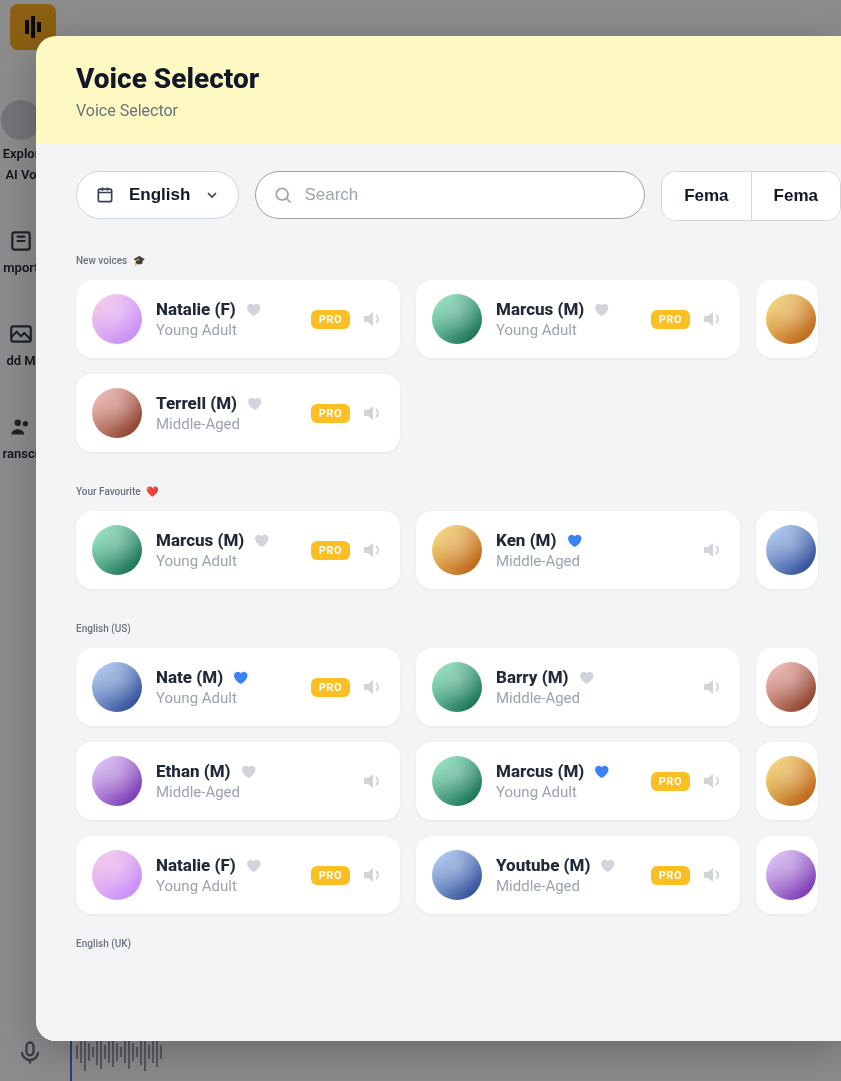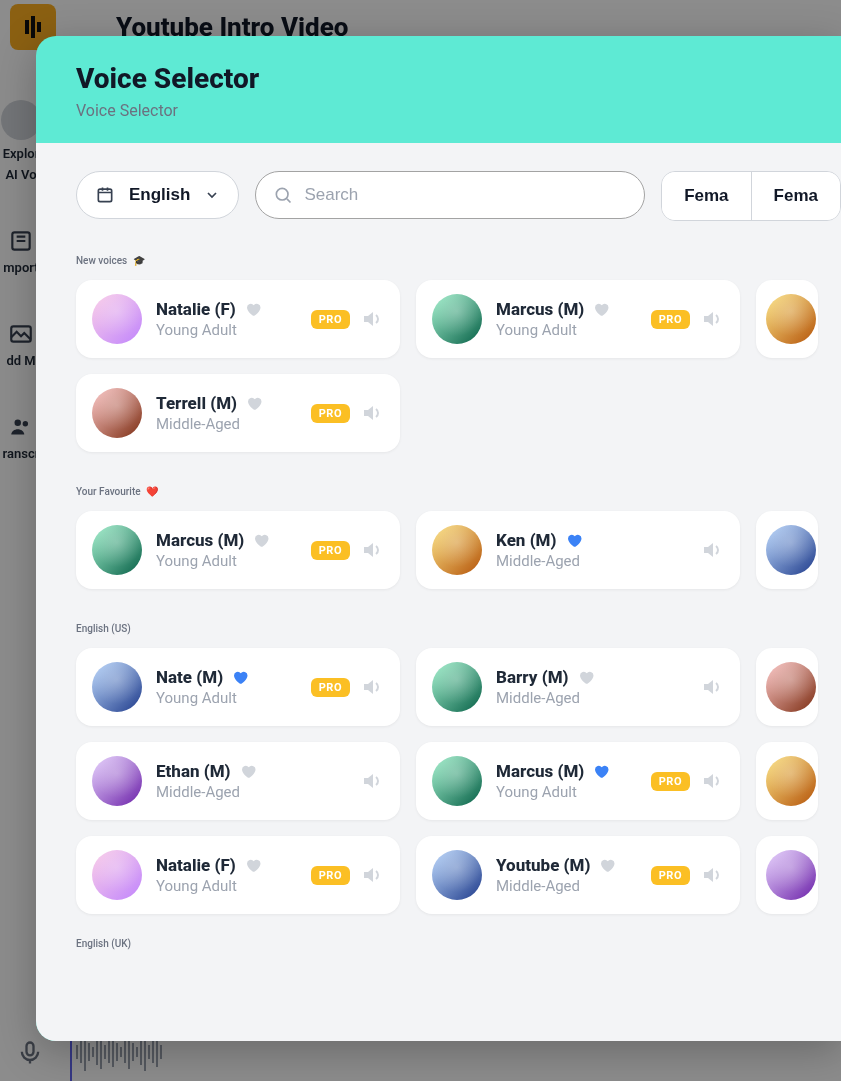--- a/index.html
+++ b/index.html
@@ -18,21 +18,21 @@
   .bg-side { position:absolute; left:0; top:100px; width:42px; }
   .bg-side-item { display:flex; flex-direction:column; align-items:center; margin-bottom:46px; color:#374151; }
   .bg-side-item .ic { width:30px; height:26px; display:flex; align-items:center; justify-content:center; }
   .bg-side-item .lbl { font-size:13px; font-weight:600; color:#1f2937; margin-top:6px; text-align:center; white-space:pre; }
   .bg-avatar-small{ width:40px; height:40px; border-radius:50%; background:#d1d5db; overflow:hidden; }
 
   .bg-wave { position:absolute; left:70px; right:0; bottom:0; height:58px; }
   .bg-mic { position:absolute; left:16px; bottom:12px; width:30px; height:30px; color:#6b7280; }
 
   
-  .modal { position:absolute; left:36px; top:36px; right:0; bottom:40px; background:#5eead4; border-radius:20px 0 0 20px; box-shadow:0 10px 40px rgba(0,0,0,0.25); overflow:hidden; display:flex; flex-direction:column; }
+  .modal { position:absolute; left:36px; top:36px; right:0; bottom:40px; background:#fef9c3; border-radius:20px 0 0 20px; box-shadow:0 10px 40px rgba(0,0,0,0.25); overflow:hidden; display:flex; flex-direction:column; }
   .modal-head { padding:26px 40px 22px 40px; border-bottom:1px solid transparent; }
   .modal-title { font-size:28px; font-weight:800; color:#111827; }
   .modal-sub { font-size:16px; color:#6b7280; margin-top:6px; }
 
   .modal-body { flex:1; background:#f3f4f6; padding:28px 0 0 40px; overflow:hidden; }
   .controls { display:flex; gap:16px; align-items:flex-start; margin-right:0; }
 
   .lang-btn { height:48px; padding:0 18px; border:1px solid #d1d5db; border-radius:26px; background:#fff; display:flex; align-items:center; gap:14px; font-size:17px; font-weight:600; color:#111827; cursor:pointer; }
   .lang-btn svg{ flex:none; }
   .search-wrap { flex:1; max-width:400px; position:relative; }
@@ -72,21 +72,20 @@
 </head>
 <body>
 
 <div class="bg-app">
   <div class="bg-topbar">
     <div class="bg-logo">
       <span style="height:14px"></span>
         <span style="height:22px"></span>
         <span style="height:10px"></span>
     </div>
-    <div class="bg-title">Youtube Intro Video</div>
   </div>
   <div class="bg-side">
     <div class="bg-side-item">
       <div class="bg-avatar-small"></div>
       <div class="lbl">Explor</div>
       <div class="lbl">AI Vo</div>
     </div>
     <div class="bg-side-item" style="margin-top:26px">
       <span class="ic">
         <svg width="26" height="26" viewBox="0 0 24 24" fill="none" stroke="#374151" stroke-width="2">

